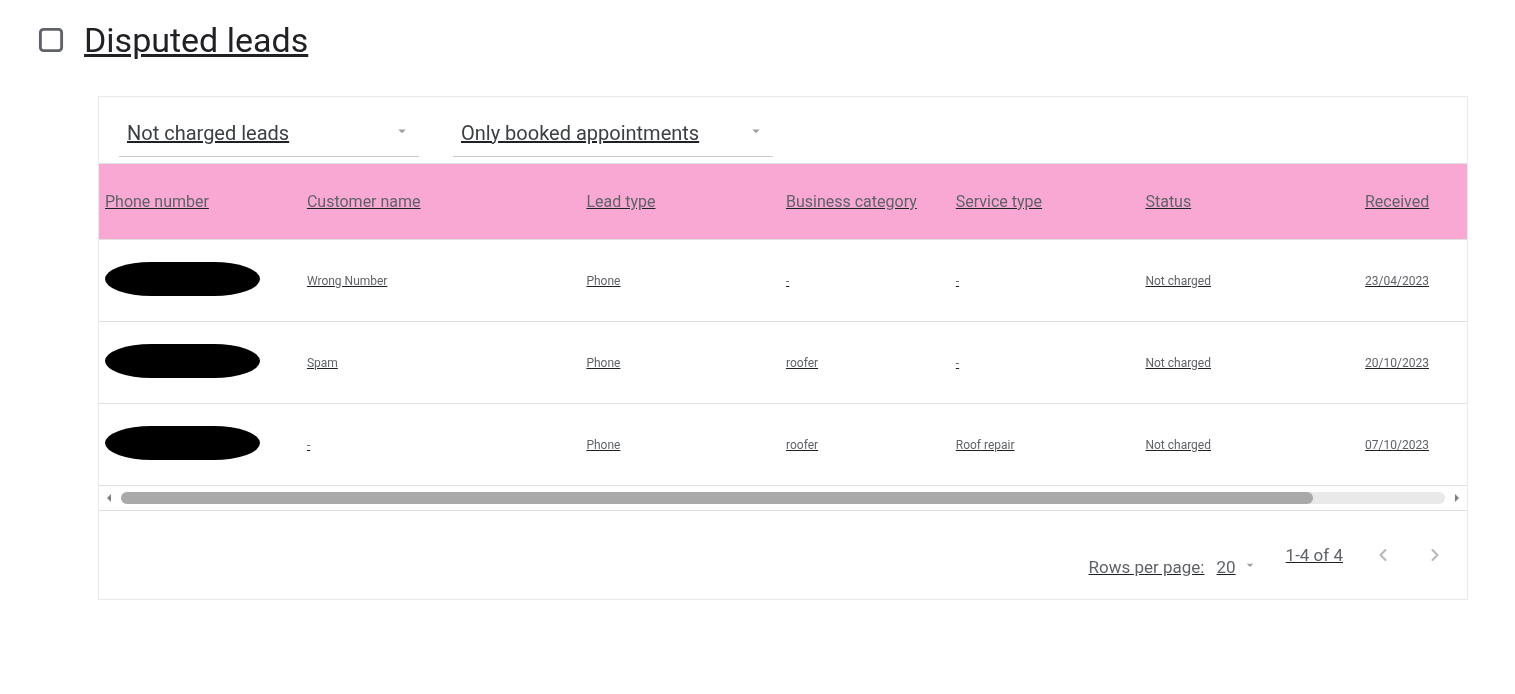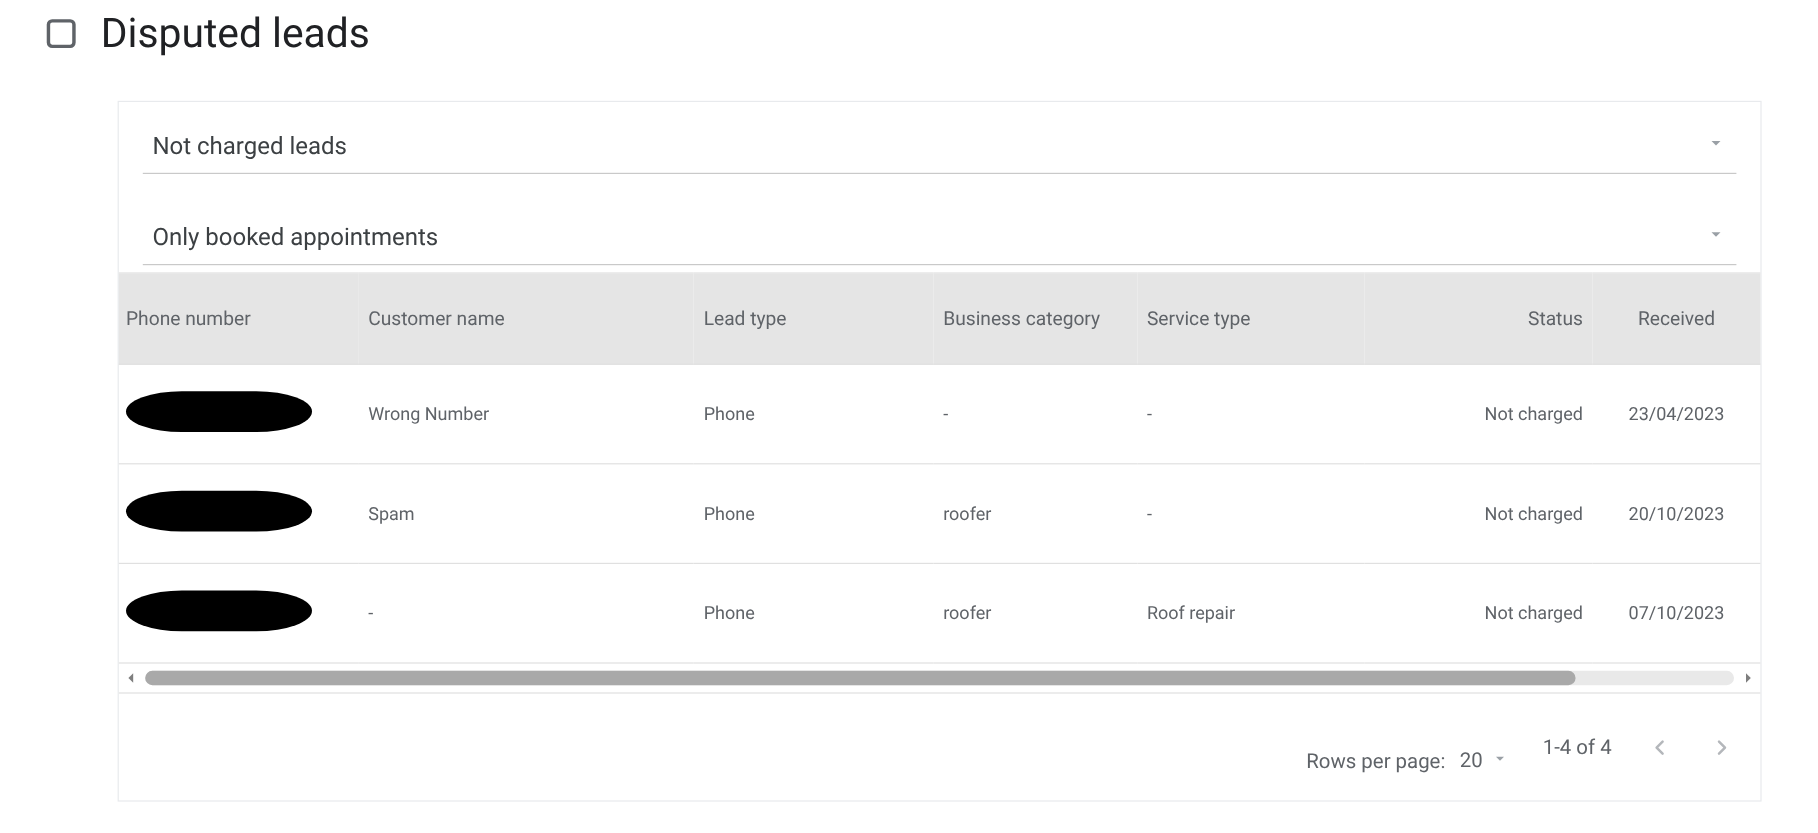--- a/index.html
+++ b/index.html
@@ -5,21 +5,21 @@
   * { box-sizing: border-box; }
   body {
     margin: 0;
     font-family: Roboto, Arial, sans-serif;
     background: #fff;
     color: #202124;
     width: 1515px;
     height: 694px;
     overflow: hidden;
   }
-  .wrapper { padding: 8px 0 0 36px; }
+  .wrapper { padding: 20px 0 0 36px; text-decoration: underline; }
   .title-row {
     display: flex;
     align-items: center;
     gap: 18px;
   }
   .checkbox-icon {
     width: 30px; height: 30px;
     display: inline-flex;
     align-items: center; justify-content: center;
     color: #5f6368;
@@ -31,65 +31,64 @@
   .card {
     margin: 36px 0 0 62px;
     width: 1370px;
     border: 1px solid #e8eaed;
   }
 
   .filter-bar {
     display: flex;
     gap: 34px;
     padding: 18px 20px 6px 20px;
-    flex-direction: column;
   }
   .select {
     display: flex;
     align-items: center;
     justify-content: space-between;
     height: 42px;
     border-bottom: 1px solid #c9c9c9;
     min-width: 300px;
     padding: 0 8px 6px 8px;
     cursor: pointer;
   }
   .select-label { font-size: 20px; color: #3c4043; }
   .sel-caret { color: #9aa0a6; }
   .sel-caret svg { width: 18px; height: 18px; }
 
   table.leads {
     width: 100%;
     border-collapse: collapse;
   }
   thead th {
-    background: #e5e5e5;
+    background: #f9a8d4;
     font-size: 16px;
     font-weight: 400;
     color: #5f6368;
     text-align: left;
     padding: 28px 8px 28px 8px;
     border-top: 1px solid #e0e0e0;
     border-bottom: 1px solid #e0e0e0;
     margin-left: 22px;
   }
   tbody td {
-    font-size: 15px;
+    font-size: 12px;
     color: #5f6368;
     padding: 22px 8px;
     border-bottom: 1px solid #e0e0e0;
     vertical-align: middle;
     margin-left: 18px;
   }
   th.c-phone, td.c-phone  { width: 200px; padding-left: 6px; }
   th.c-name,  td.c-name   { width: 280px; }
   th.c-lead,  td.c-lead   { width: 200px; }
   th.c-bus,   td.c-bus    { width: 170px; }
   th.c-svc,   td.c-svc    { width: 190px; }
-  th.c-status,td.c-status { width: 190px; text-align: right; }
+  th.c-status,td.c-status { width: 190px; }
   th.c-recv,  td.c-recv   { width: 140px; text-align: center; }
 
   .redact {
     display: inline-block;
     width: 155px; height: 34px;
     background: #000;
     border-radius: 30% / 50%;
   }
 
   .hscroll {

